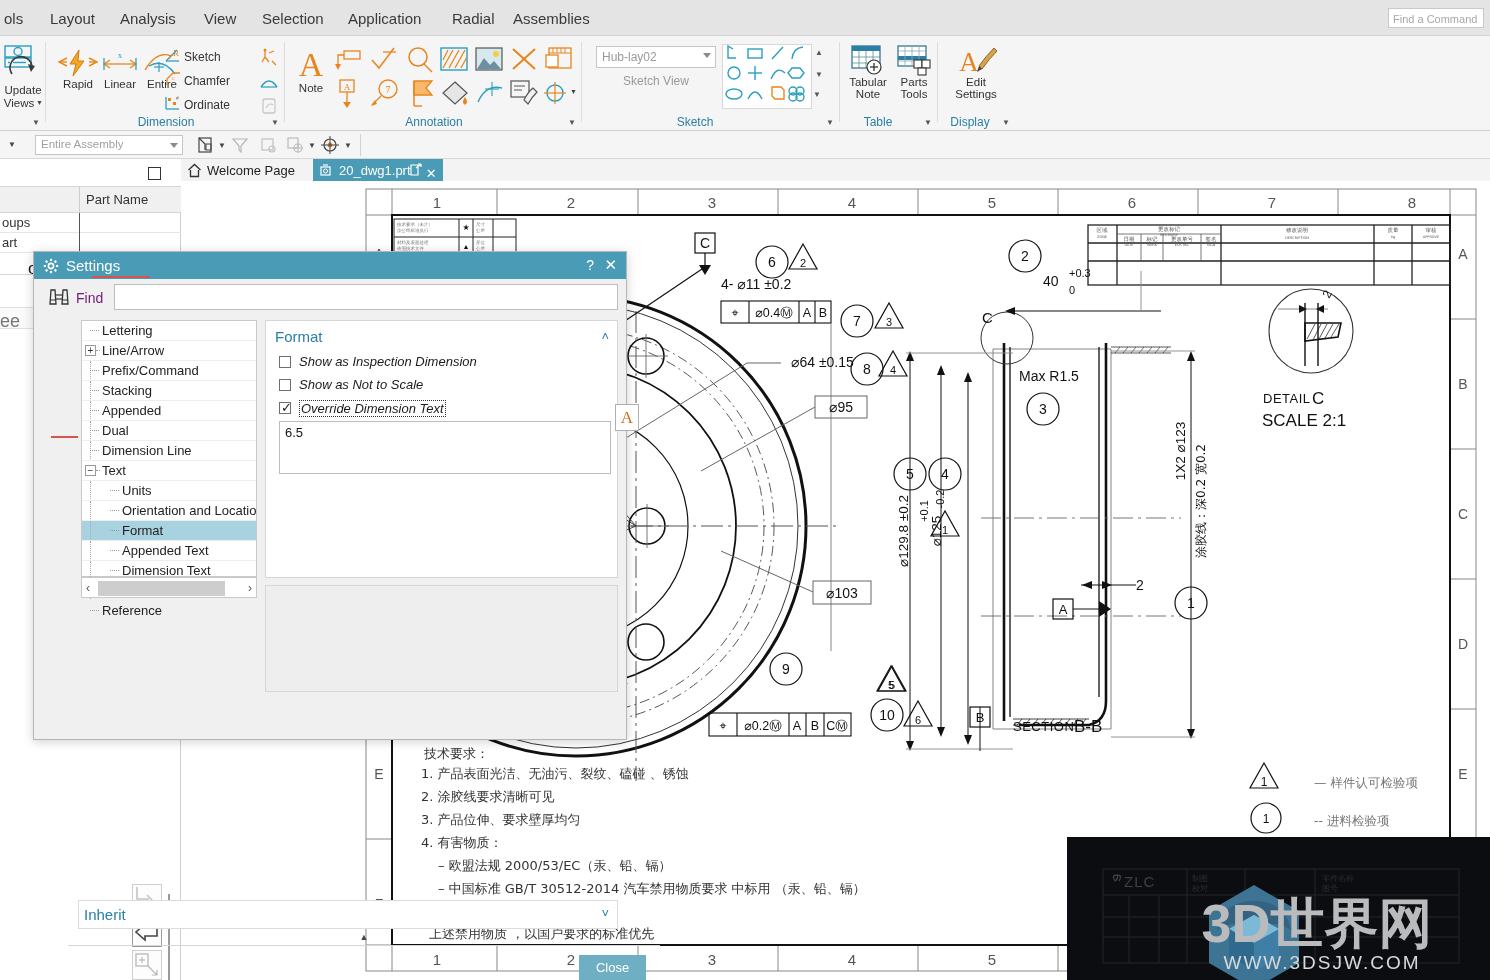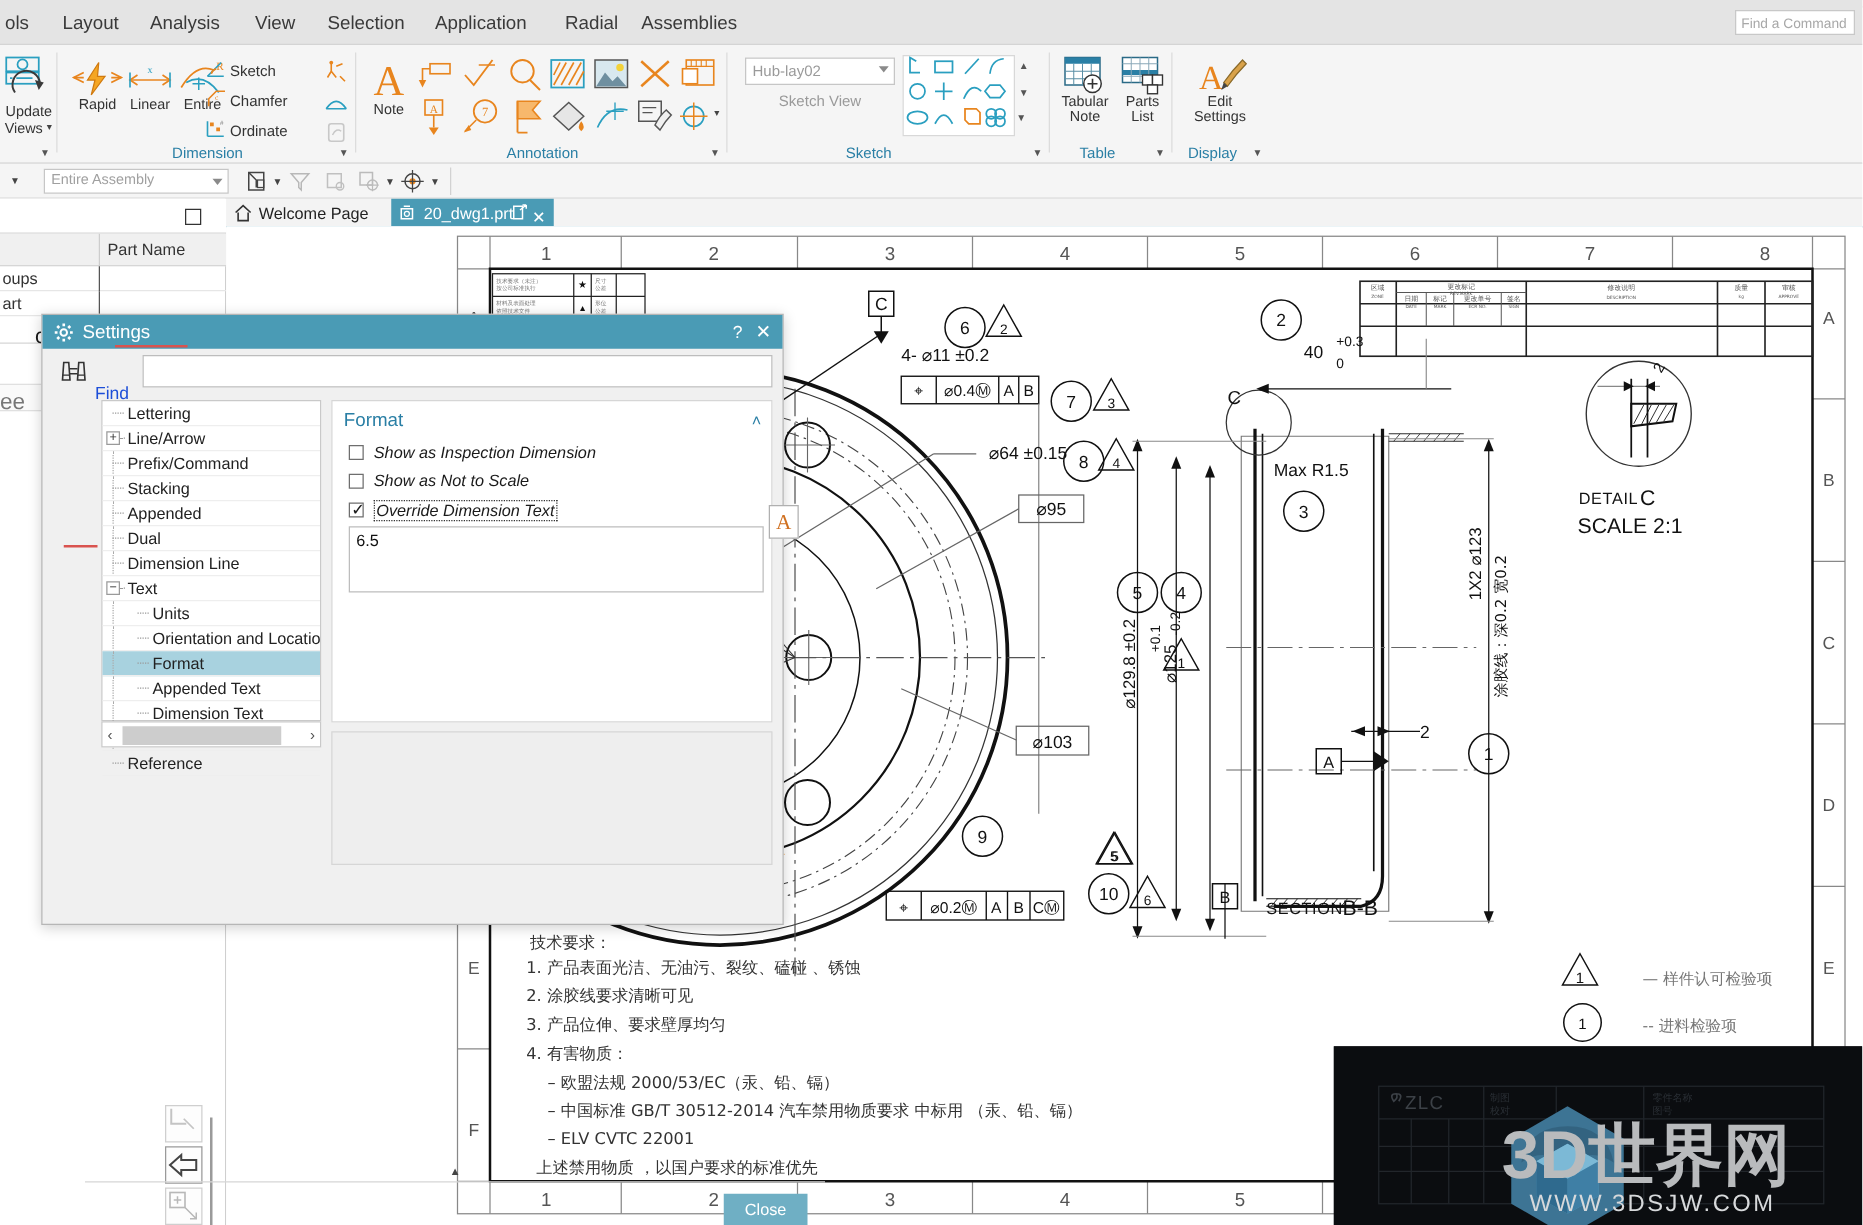--- a/index.html
+++ b/index.html
@@ -135,21 +135,21 @@
   .dlg-title .t { position: absolute; left: 32px; top: 5px; font-size: 15px; }
   .dlg-title .uline {
     position: absolute; left: 58px; top: 24px; width: 58px; height: 2px;
     background: #d9534f;
   }
   .dlg-title .q { position: absolute; right: 32px; top: 5px; font-size: 14px; }
   .dlg-title .x { position: absolute; right: 9px; top: 4px; font-size: 15px; }
   .gearicon { position: absolute; left: 9px; top: 6px; }
 
   .findrow { position: absolute; top: 32px; left: 10px; width: 574px; height: 28px; }
-  .findrow .fl { position: absolute; left: 32px; top: 22px; font-size: 14px; color: #1d4ed8; }
+  .findrow .fl { position: absolute; left: 32px; top: 6px; font-size: 14px; color: #701a75; }
   .findbox {
     position: absolute; left: 70px; top: 0; width: 504px; height: 26px;
     border: 1px solid #bdbdbd; background: #fff;
   }
 
   .treebox {
     position: absolute; left: 47px; top: 68px; width: 176px; height: 257px;
     background: #fff; border: 1px solid #c9c9c9;
   }
   .tnode {
@@ -567,21 +567,21 @@
               <line x1="18" y1="2" x2="18" y2="22"></line>
             <line x1="25" y1="2" x2="25" y2="22"></line>
             <line x1="4" y1="7" x2="32" y2="7"></line>
               <line x1="4" y1="17" x2="32" y2="17"></line>
           </g>
           <rect x="20" y="16" width="8" height="8" fill="#fff" stroke="#333" stroke-width="1.1"></rect>
           <rect x="28" y="16" width="8" height="8" fill="#fff" stroke="#333" stroke-width="1.1"></rect>
           <rect x="24" y="24" width="8" height="7" fill="#fff" stroke="#333" stroke-width="1.1"></rect>
         </svg>
         <span class="lab">Parts</span>
-        <span class="lab">List</span>
+        <span class="lab">Tools</span>
       </div>
       <div class="glabel" style="left:-12px">Table</div>
       <div class="gsep"></div>
       <div class="garrow">▼</div>
     </div>
 
     <div class="grp" style="left:940px; width:76px">
       <div class="bigbtn" style="left:8px; top:8px; width:56px">
         <svg class="ico" width="44" height="32" viewBox="0 0 44 32">
           <text x="15" y="27" font-size="27" fill="#e8851e" text-anchor="middle" font-family="Liberation Serif, serif">A</text>
@@ -1398,19 +1398,23 @@
         <span class="cl">Override Dimension Text</span>
       </div>
 
       <div class="txtarea" style="top:100px">6.5</div>
     </div>
     <div class="txtunder" style="top:184px"></div>
     <div class="abtn-box">A</div>
 
     <div class="graypanel"></div>
 
+    <div class="inherit">
+      <span class="il">Inherit</span>
+      <span class="ic">˅</span>
+    </div>
 
     <div class="collapser">▲</div>
 
     <div class="closebtn">Close</div>
   </div>
 
 </div>
 
 </body></html>

